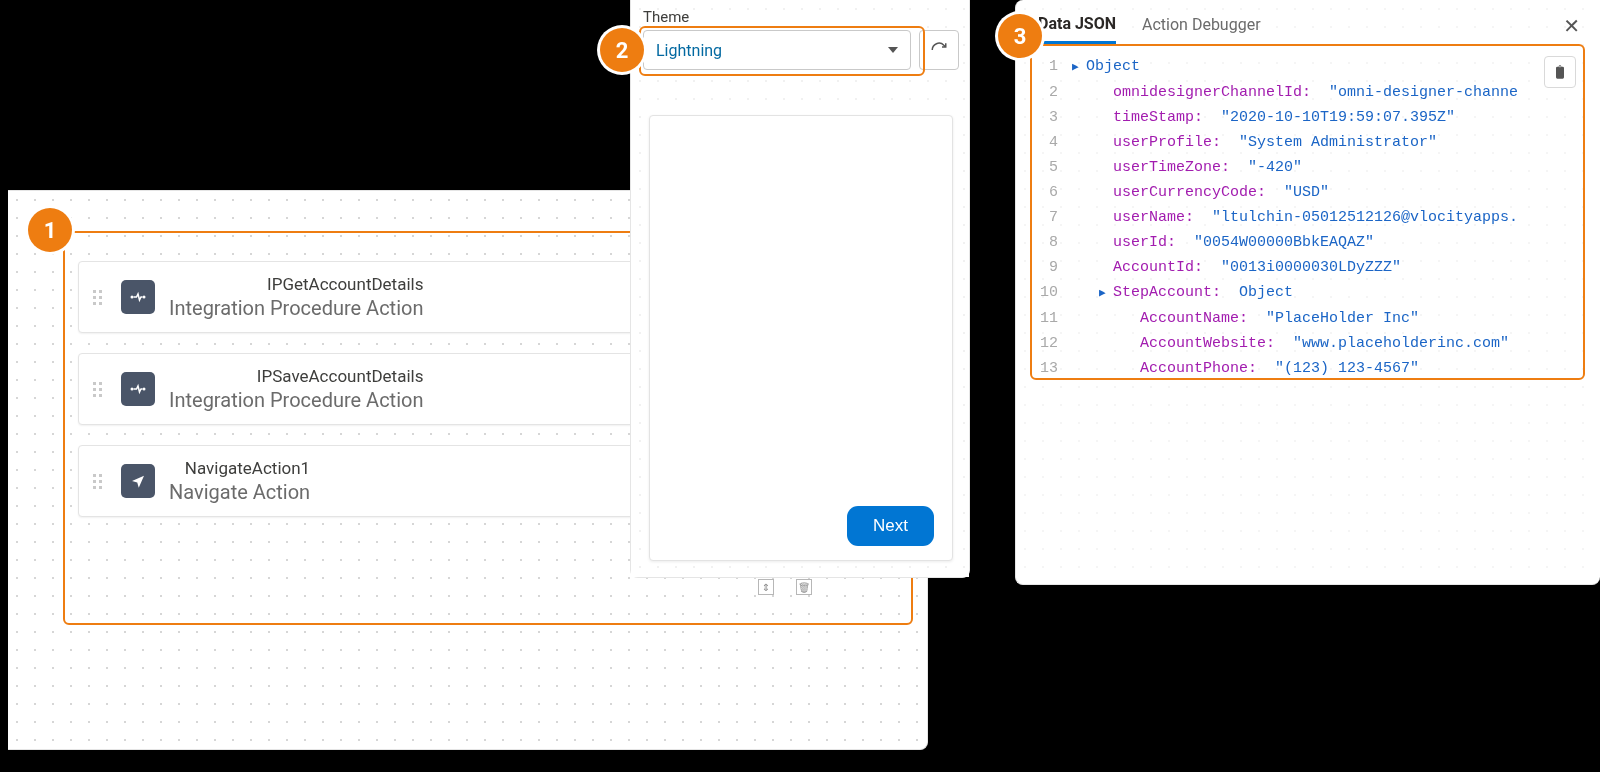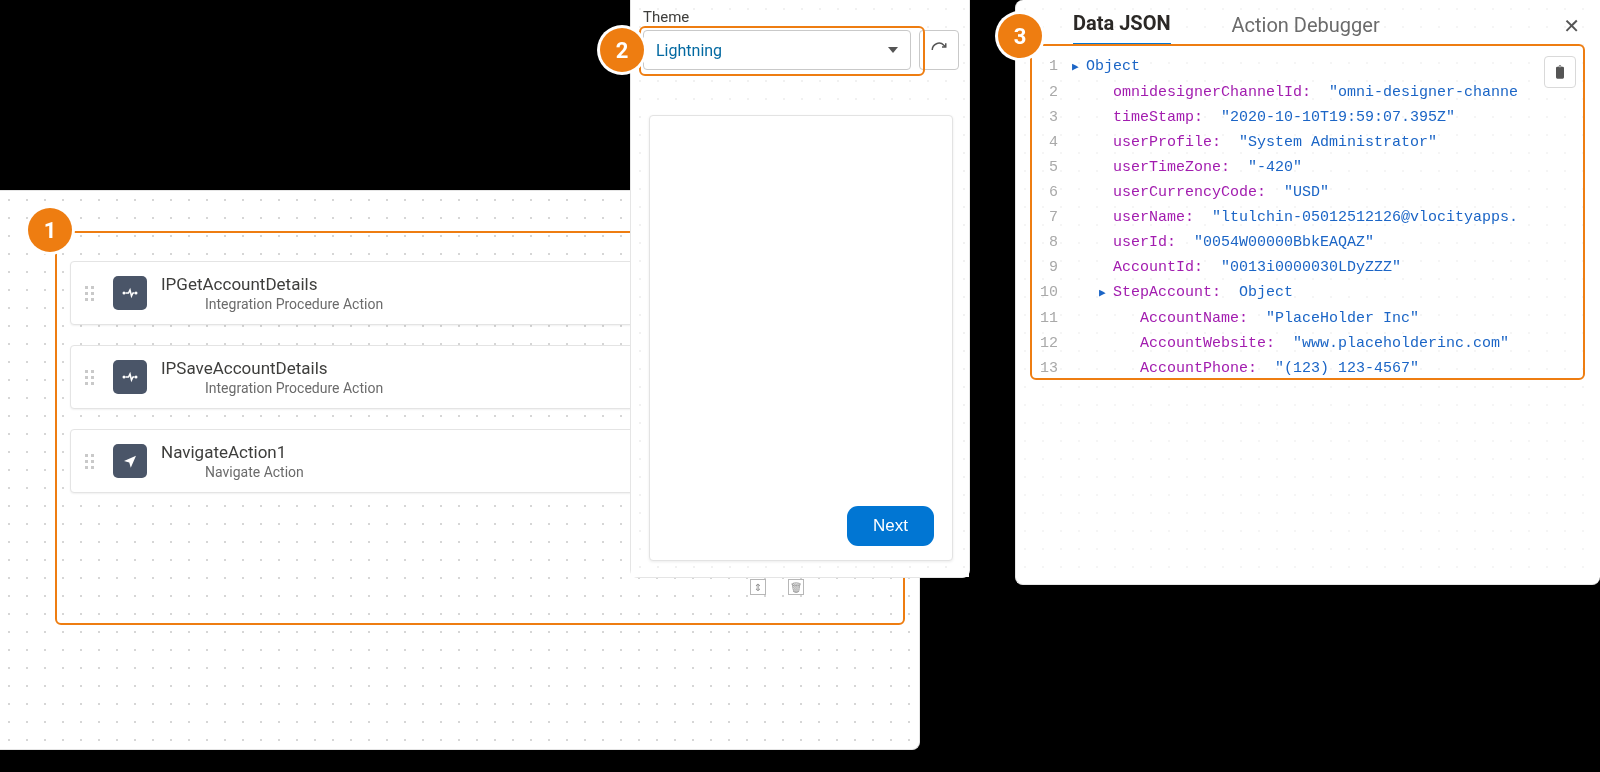--- a/index.html
+++ b/index.html
@@ -17,23 +17,24 @@
     position: absolute;
     background: #fff;
     background-image: radial-gradient(circle, #d6d6d6 1px, transparent 1px);
     background-size: 18px 18px;
     border: 1px solid #e5e5e5;
     border-radius: 8px;
   }
 
   
   #panel1 {
-    left: 0; top: 190px; width: 920px; height: 560px;
+    left: 8px; top: 190px; width: 920px; height: 560px;
     border-top-left-radius: 0; border-bottom-left-radius: 0;
     border-left: none;
+    text-align: right;
   }
   .callout-box1 {
     position: absolute;
     left: 55px; top: 40px; width: 850px; height: 394px;
     border: 2px solid #ee7d11; border-radius: 6px;
   }
   .step-list {
     position: absolute;
     left: 70px; top: 70px; width: 820px;
     display: flex; flex-direction: column; gap: 20px;
@@ -57,21 +58,21 @@
   .step-icon {
     width: 34px; height: 34px; border-radius: 5px;
     display:flex; align-items:center; justify-content:center;
   }
   .step-icon svg { fill:#fff; }
   .icon-ip { background:#4a5568; }
   .icon-step { background:#706be4; }
   .icon-nav { background:#4a5568; }
   .step-text { display:flex; flex-direction:column; gap:2px; }
   .step-title { font-size:17px; color:#3e3e3c; }
-  .step-sub { font-size:14px; color:#6b6b6b;margin-left:44px; }
+  .step-sub { font-size:20px; color:#6b6b6b; }
 
   .handles {
     position:absolute; left:750px; top:388px; display:flex; gap:22px;
   }
   .handles span { width:16px; height:16px; border:1px solid #b7b7b7; display:inline-flex; align-items:center; justify-content:center; font-size:10px; color:#8a8a8a; }
 
   
   #panel2 {
     left: 630px; top: 0; width: 340px; height: 578px;
     z-index: 5;
@@ -111,21 +112,21 @@
   #panel3 {
     left: 1015px; top: 0; width: 585px; height: 585px;
     border-top-right-radius: 0; border-top:none; border-right:none;
     background:#fff; 
   }
   #panel3 .grid { position:absolute; inset:0; background-image: radial-gradient(circle, #d6d6d6 1px, transparent 1px); background-size:18px 18px; opacity:0.25; }
   .tabbar {
     position:absolute; top:12px; left:22px; right:20px; display:flex; align-items:center; gap:26px;
     border-bottom:1px solid #e5e5e5; height:34px;
   }
-  .tab { font-size:20px; color:#6b6b6b; padding-bottom:8px; cursor:pointer;margin-left:35px; }
+  .tab { font-size:16px; color:#6b6b6b; padding-bottom:8px; cursor:pointer; }
   .tab.active { color:#2b2826; font-weight:700; border-bottom:3px solid #0176d3; }
   .tab-close { margin-left:auto; font-size:20px; color:#555; cursor:pointer; padding-bottom:6px; }
   .callout-box3 {
     position:absolute; left:14px; top:44px; width:555px; height:336px;
     border:2px solid #ee7d11; border-radius:6px; pointer-events:none;
   }
   .clipboard-btn {
     position:absolute; right:24px; top:56px; width:32px;height:32px;
     border:1px solid #d9d9d9; background:#fff; border-radius:4px;
     display:flex; align-items:center; justify-content:center;

